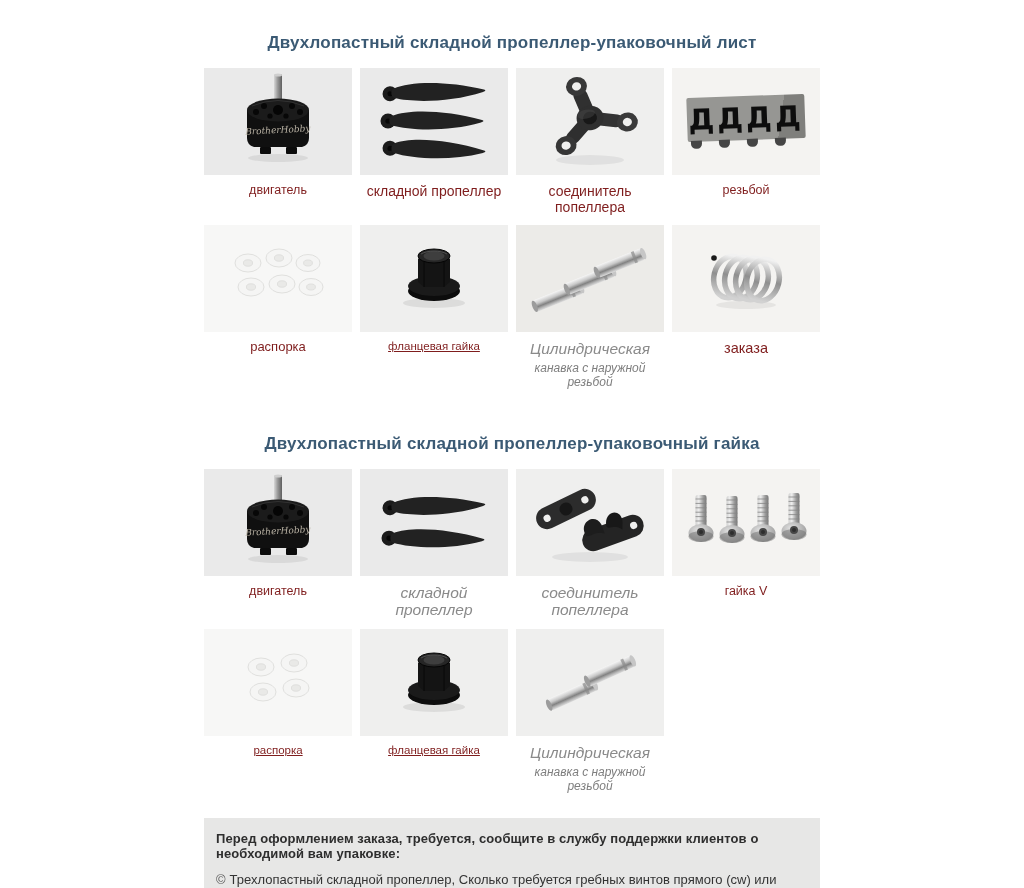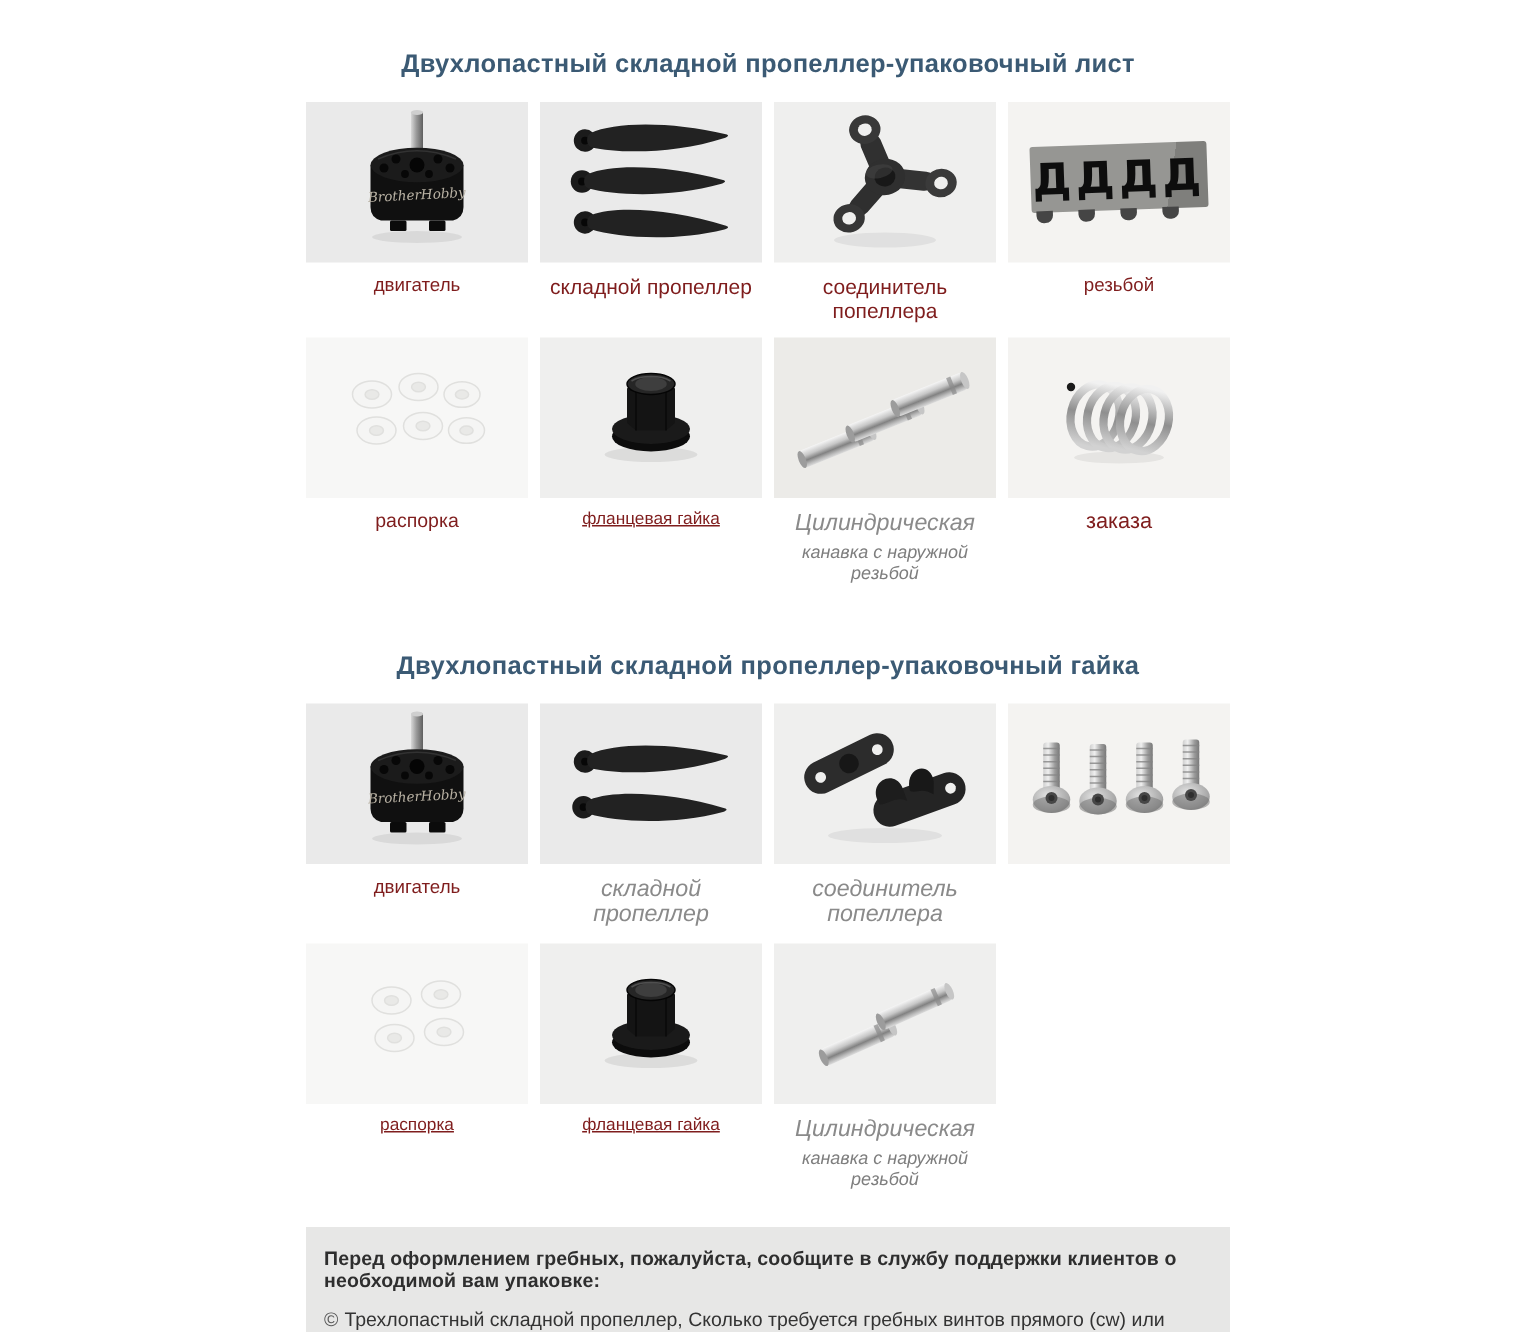--- a/index.html
+++ b/index.html
@@ -372,20 +372,21 @@
           <g transform="translate(122,66)">
             <rect x="-5.5" y="-42" width="11" height="32" rx="2" fill="url(#gScr)"></rect>
             <path d="M-5.5,-38 h11 M-5.5,-33.6 h11 M-5.5,-29.2 h11 M-5.5,-24.8 h11 M-5.5,-20.4 h11 M-5.5,-16 h11" stroke="#858585" stroke-width="1" opacity="0.8"></path>
             <ellipse cx="0" cy="-4" rx="12.5" ry="9" fill="url(#gHead)"></ellipse>
             <ellipse cx="0" cy="-0.5" rx="12.5" ry="5.5" fill="#6e6e6e" opacity="0.5"></ellipse>
             <circle cx="0" cy="-5" r="4" fill="#474747"></circle>
               <circle cx="0" cy="-5" r="2" fill="#2e2e2e"></circle>
           </g>
         </svg>
       </div>
+      <div class="cap c12">гайка V</div>
     </div>
 
     <div class="cell">
       <div class="imgbox t-d">
         <svg width="148" height="107" viewBox="0 0 148 107">
           <g stroke="#e0e0de" stroke-width="1">
             <g transform="translate(57,38)">
                 <ellipse rx="13" ry="9" fill="#f5f5f4"></ellipse>
                 <ellipse rx="4.6" ry="3.2" fill="#e9e9e7"></ellipse>
               </g>
@@ -443,21 +444,21 @@
       <div class="cap cap2 c155">
         <span>Цилиндрическая</span>
         <span class="sub">канавка с наружной резьбой</span>
       </div>
     </div>
 
     <div class="cell"></div>
   </div>
 
   <div class="notice">
-    <div class="notice-h">Перед оформлением гребных, пожалуйста, сообщите в службу поддержки клиентов о необходимой вам упаковке:</div>
+    <div class="notice-h">Перед оформлением заказа, требуется, сообщите в службу поддержки клиентов о необходимой вам упаковке:</div>
     <div class="n-item">
       <span class="bullet1">©</span><span>Трехлопастный складной пропеллер, Сколько требуется гребных винтов прямого (cw) или обратного</span>
       
     </div>
 
   </div>
 
 </div>
 
 </body></html>

